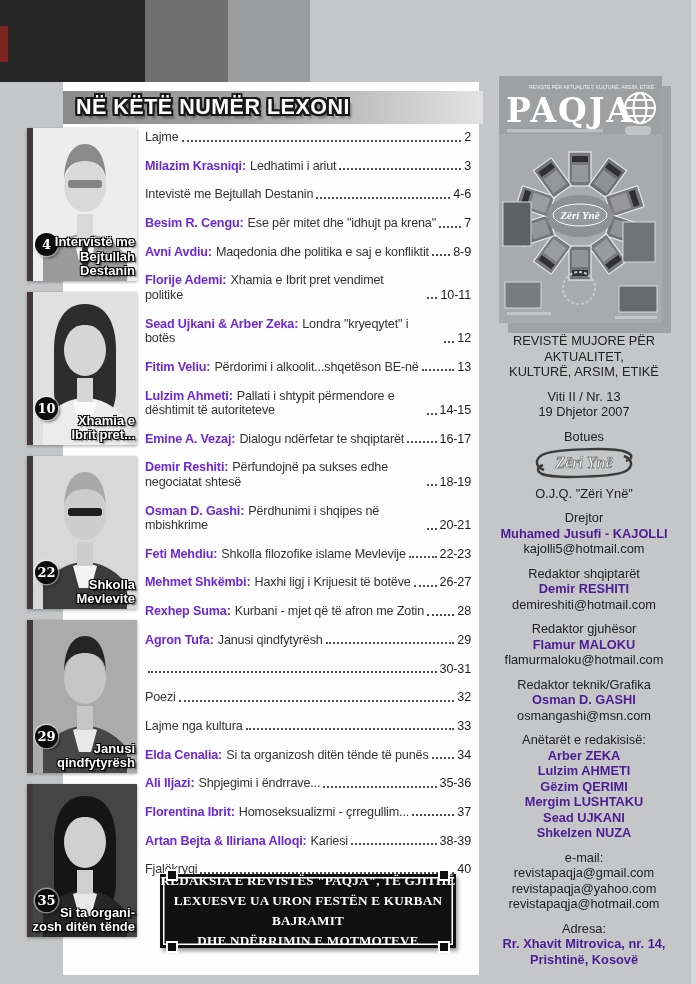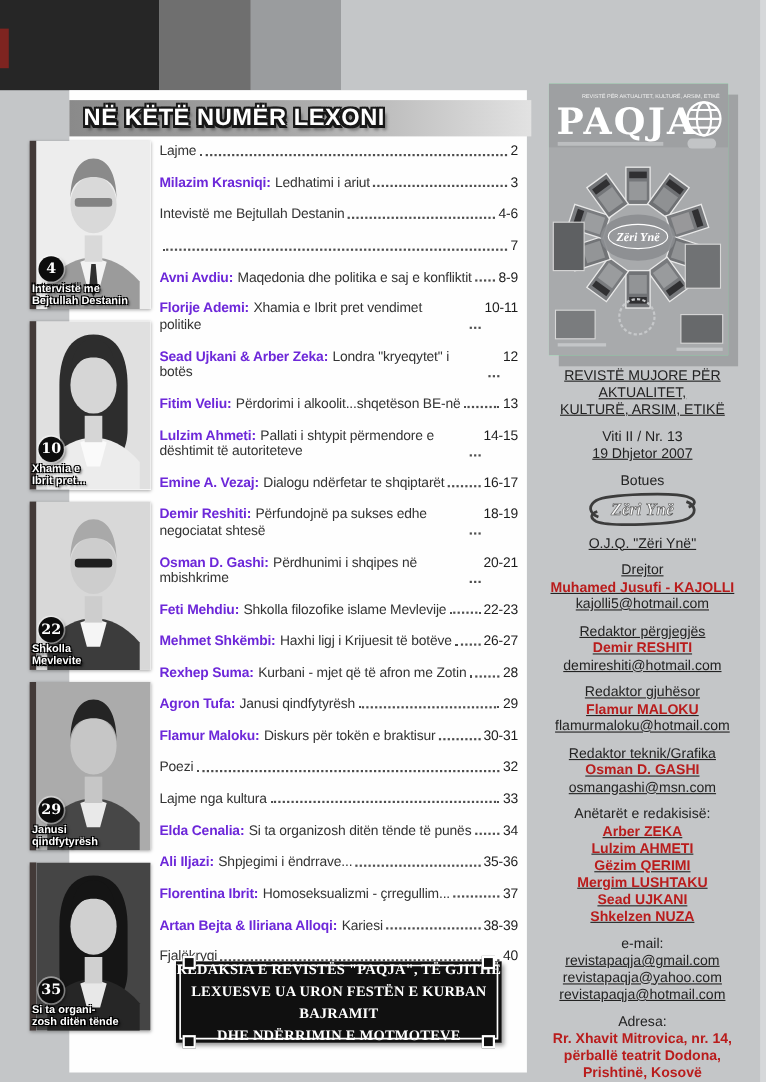--- a/index.html
+++ b/index.html
@@ -16,56 +16,56 @@
   .white-panel{position:absolute;left:63px;top:82px;width:416px;height:893px;background:#fefefe;}
   
   .title-bar{position:absolute;left:63px;top:91px;width:420px;height:33px;
     background:linear-gradient(90deg,#8a8a8a 0%,#a5a5a5 45%,#c2c2c2 72%,#e2e2e2 100%);
     display:flex;align-items:center;}
   .title-bar span{padding-left:13px;font-size:21.5px;font-weight:bold;letter-spacing:.5px;color:#fff;
     text-shadow:-2px -2px 0 #181818,2px -2px 0 #181818,-2px 2px 0 #181818,2px 2px 0 #181818,
       -2px 0 0 #181818,2px 0 0 #181818,0 -2px 0 #181818,0 2px 0 #181818,3px 4px 3px rgba(0,0,0,.45);}
   
   .toc{position:absolute;left:145px;top:130px;width:326px;}
-  .toc-entry{display:flex;font-size:12.6px;line-height:14.5px;
+  .toc-entry{display:flex;align-items:flex-end;font-size:12.6px;line-height:14.5px;
     letter-spacing:-.15px;margin-bottom:14.2px;color:#333;}
   .toc-entry .text{flex:0 1 auto;}
   .toc-entry .author{font-weight:bold;color:#6d28d9;margin-right:4px;}
   .toc-entry .author:empty{display:none;margin:0;}
   .toc-entry .dots{flex:1 1 10px;min-width:10px;border-bottom:2px dotted #4d4d4d;margin:0 3px 3px;}
   .toc-entry .pages{flex:0 0 auto;color:#1d1d1d;}
   
   .photo-col{position:absolute;left:27px;top:128px;width:110px;display:flex;flex-direction:column;gap:11px;}
   .photo-card{position:relative;width:104px;height:153px;border-left:6px solid #433a38;
     box-shadow:0 1px 3px rgba(0,0,0,.35);}
   .photo-card svg{display:block;width:100%;height:100%;}
   .badge{position:absolute;left:2px;bottom:25px;width:23px;height:23px;border-radius:50%;
     background:#0c0c0c;color:#fff;font-family:"DejaVu Serif",serif;font-weight:bold;font-size:13px;
     display:flex;align-items:center;justify-content:center;
     box-shadow:0 0 0 1.5px rgba(255,255,255,.45),2px 2px 3px rgba(0,0,0,.5);}
-  .caption{position:absolute;left:-4px;right:2px;bottom:2px;
-    font-size:10px;font-weight:bold;line-height:1.12;color:#fff;
+  .caption{position:absolute;left:-4px;right:2px;bottom:2px;text-align:right;
+    font-size:13px;font-weight:bold;line-height:1.12;color:#fff;
     text-shadow:-1px -1px 0 #000,1px -1px 0 #000,-1px 1px 0 #000,1px 1px 0 #000,2px 2px 2px rgba(0,0,0,.7);}
   
   .announce{position:absolute;left:160px;top:874px;width:296px;height:74px;background:#101010;
     box-shadow:inset 0 0 0 3px #101010,inset 0 0 0 4.5px #fff,2px 3px 4px rgba(0,0,0,.4);
     display:flex;flex-direction:column;justify-content:center;text-align:center;
     font-family:"Liberation Serif",serif;font-weight:bold;font-size:13.2px;line-height:1.5;
     color:#fff;letter-spacing:.2px;}
   .notch{position:absolute;width:8px;height:8px;background:#101010;border:2px solid #fff;}
   .n-tl{left:6px;top:-5px;} .n-tr{right:6px;top:-5px;} .n-bl{left:6px;bottom:-5px;} .n-br{right:6px;bottom:-5px;}
   
   .cover{position:absolute;left:499px;top:76px;width:163px;height:247px;background:#86efac;
     box-shadow:9px 10px 0 0 #a0a2a4;}
   .cover svg{display:block;width:100%;height:100%;}
   
   .sidebar{position:absolute;left:478px;top:333px;width:212px;text-align:center;
     font-size:12.8px;line-height:15.5px;color:#222;}
-  .sb-gap{margin-bottom:9px;text-decoration:underline;}
-  .sb-bold{font-weight:bold;color:#b91c1c;}
+  .sb-gap{margin-bottom:9px;}
+  .sb-bold{font-weight:bold;color:#4c1d95;}
   .logo-wrap{margin:2px auto 2px;}
 </style>
 </head>
 <body>
 
 <div id="page">
 
   <div class="blk blk1"></div>
   <div class="blk blk2"></div>
   <div class="blk blk3"></div>
@@ -92,20 +92,21 @@
         <span class="pages">3</span>
       </div>
 
       <div class="toc-entry">
         <span class="text"><span class="title">Intevistë me Bejtullah Destanin</span></span>
         <span class="dots"></span>
         <span class="pages">4-6</span>
       </div>
 
       <div class="toc-entry">
+        <span class="text"><span class="author">Besim R. Cengu:</span><span class="title">Ese për mitet dhe "idhujt pa krena"</span></span>
         <span class="dots"></span>
         <span class="pages">7</span>
       </div>
 
       <div class="toc-entry">
         <span class="text"><span class="author">Avni Avdiu:</span><span class="title">Maqedonia dhe politika e saj e konfliktit</span></span>
         <span class="dots"></span>
         <span class="pages">8-9</span>
       </div>
 
@@ -170,21 +171,20 @@
         <span class="pages">28</span>
       </div>
 
       <div class="toc-entry">
         <span class="text"><span class="author">Agron Tufa:</span><span class="title">Janusi qindfytyrësh</span></span>
         <span class="dots"></span>
         <span class="pages">29</span>
       </div>
 
       <div class="toc-entry">
-        <span class="text"><span class="author">Flamur Maloku:</span><span class="title">Diskurs për tokën e braktisur</span></span>
         <span class="dots"></span>
         <span class="pages">30-31</span>
       </div>
 
       <div class="toc-entry">
         <span class="text"><span class="title">Poezi</span></span>
         <span class="dots"></span>
         <span class="pages">32</span>
       </div>
 
@@ -438,21 +438,21 @@
     <div class="sb-gap">O.J.Q. "Zëri Ynë"</div>
     <div>
 
         <div class="sb-gap">
           <div>Drejtor</div>
           <div class="sb-bold">Muhamed Jusufi - KAJOLLI</div>
           <div>kajolli5@hotmail.com</div>
         </div>
 
         <div class="sb-gap">
-          <div>Redaktor përgjegjës</div>
+          <div>Redaktor shqiptarët</div>
           <div class="sb-bold">Demir RESHITI</div>
           <div>demireshiti@hotmail.com</div>
         </div>
 
         <div class="sb-gap">
           <div>Redaktor gjuhësor</div>
           <div class="sb-bold">Flamur MALOKU</div>
           <div>flamurmaloku@hotmail.com</div>
         </div>
 
@@ -476,18 +476,17 @@
     <div class="sb-gap">
 
     <div>revistapaqja@gmail.com</div>
         <div>revistapaqja@yahoo.com</div>
         <div>revistapaqja@hotmail.com</div>
       </div>
     <div>Adresa:</div>
     <div>
 
     <div class="sb-bold">Rr. Xhavit Mitrovica, nr. 14,</div>
-        <div class="sb-bold">përballë teatrit Dodona,</div>
         <div class="sb-bold">Prishtinë, Kosovë</div>
       </div>
   </div>
 
 </div>
 
 </body></html>

